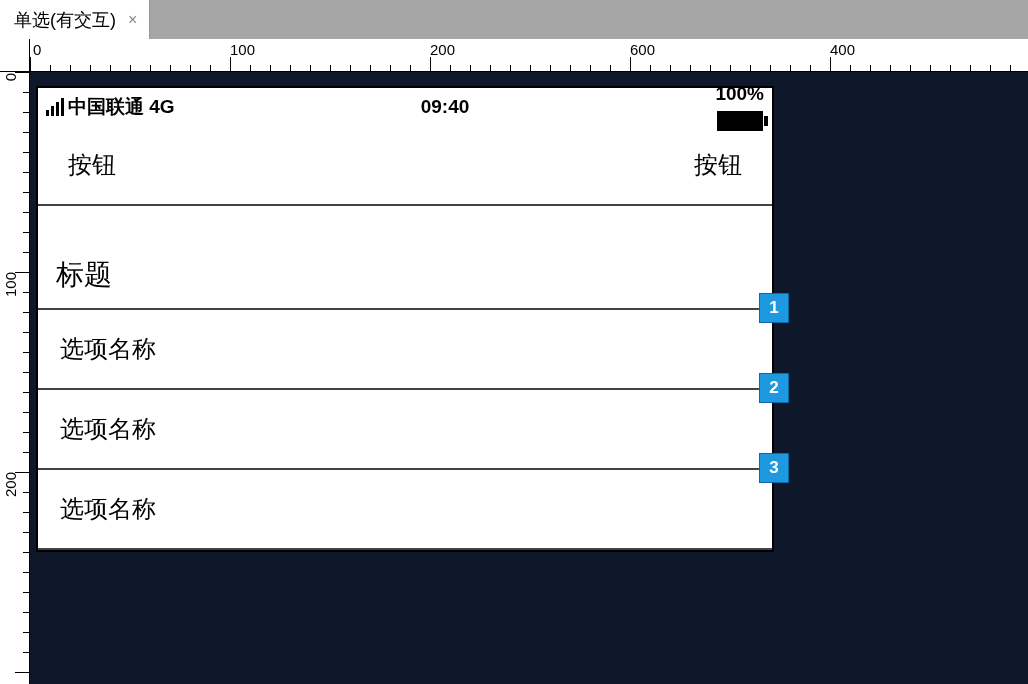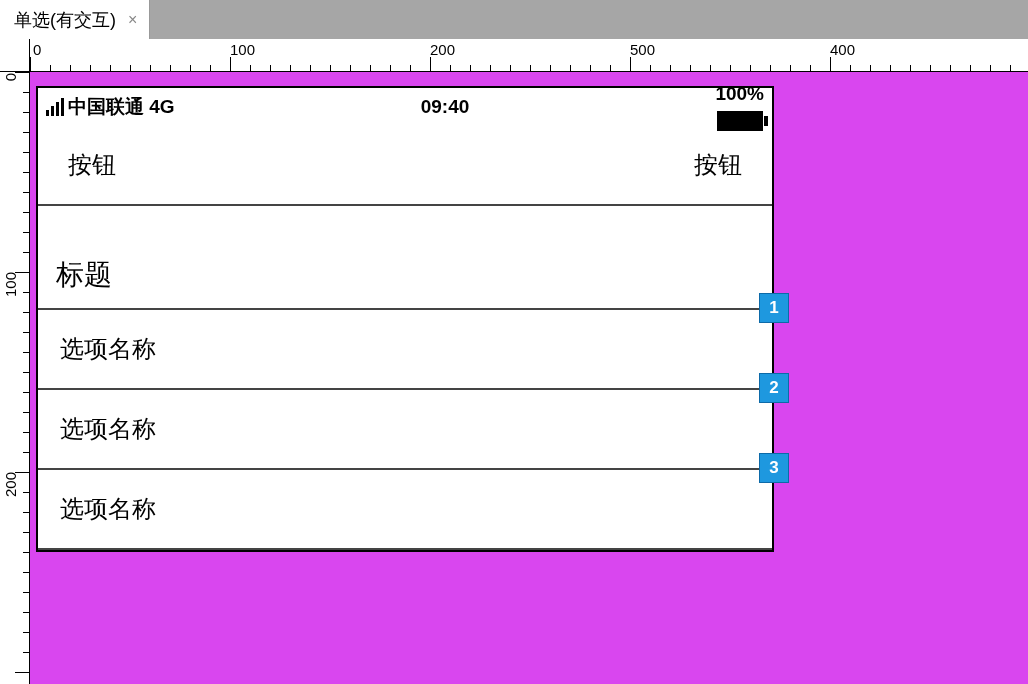--- a/index.html
+++ b/index.html
@@ -97,21 +97,21 @@
       writing-mode: vertical-rl;
       transform: rotate(180deg);
     }
     
     .canvas {
       position: absolute;
       top: 72px;
       left: 30px;
       right: 0;
       bottom: 0;
-      background: #d946ef;
+      background: #0f172a;
       text-decoration: underline;
     }
     
     .phone {
       position: absolute;
       top: 14px;
       left: 6px;
       width: 738px;
       border: 2px solid #000;
       background: #fff;
@@ -248,21 +248,21 @@
     <div class="minor" style="left: 860px;"></div>
     <div class="minor" style="left: 880px;"></div>
     <div class="minor" style="left: 900px;"></div>
     <div class="minor" style="left: 920px;"></div>
     <div class="minor" style="left: 940px;"></div>
     <div class="minor" style="left: 960px;"></div>
     <div class="minor" style="left: 980px;"></div>
     <div class="num" style="left: 3px;">0</div>
     <div class="num" style="left: 200px;">100</div>
     <div class="num" style="left: 400px;">200</div>
-    <div class="num" style="left: 600px;">500</div>
+    <div class="num" style="left: 600px;">600</div>
     <div class="num" style="left: 800px;">400</div>
   </div>
 <div class="ruler-left" id="ruler-left">
     <div class="major" style="top: 0px;"></div>
     <div class="minor" style="top: 20px;"></div>
     <div class="minor" style="top: 40px;"></div>
     <div class="minor" style="top: 60px;"></div>
     <div class="minor" style="top: 80px;"></div>
     <div class="minor" style="top: 100px;"></div>
     <div class="minor" style="top: 120px;"></div>

